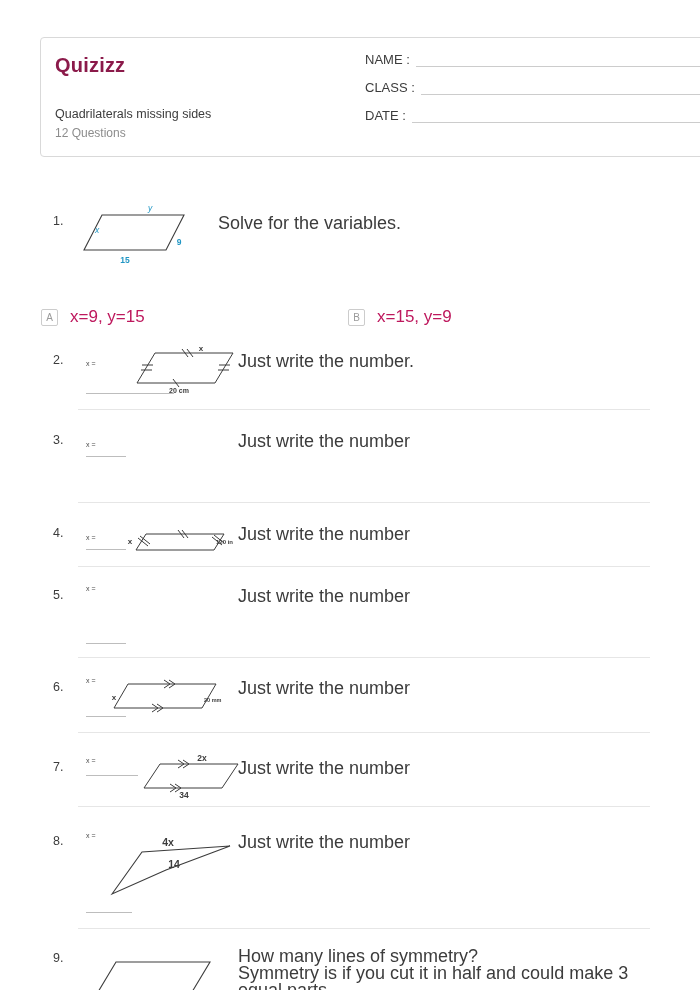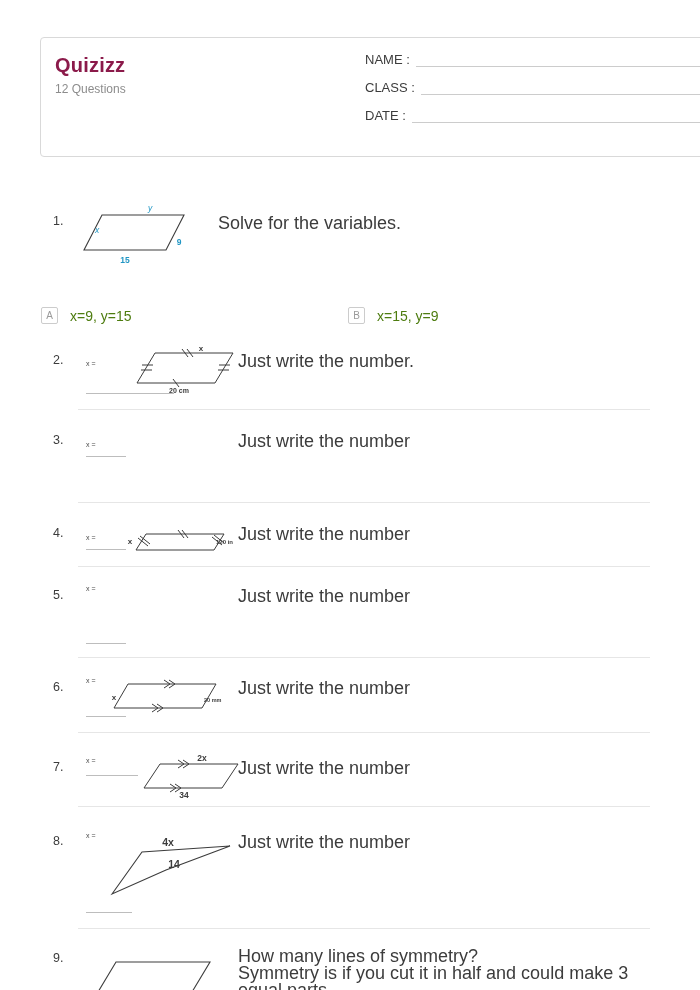--- a/index.html
+++ b/index.html
@@ -102,35 +102,36 @@
     border: 1px solid #cccccc;
     border-radius: 2px;
     color: #9a9a9a;
     font-size: 10px;
     display: flex;
     align-items: center;
     justify-content: center;
   }
   .choice-text {
     margin-left: 12px;
-    font-size: 14px;
-    color: #4d7c0f;
+    font-size: 17px;
+    color: #be185d;
   }
 
   svg { display: block; overflow: visible; }
   .fig { position: absolute; }
 </style>
 </head>
 <body>
 
 <div class="page">
 
   <div class="header-box">
     <div class="header-left">
       <div class="brand">Quizizz</div>
+      <div class="wk-title">Quadrilaterals missing sides</div>
       <div class="wk-count">12 Questions</div>
     </div>
     <div class="header-right">
       <div class="field-row">
         <span class="field-label">NAME :</span>
         <span class="field-line"></span>
       </div>
       <div class="field-row">
         <span class="field-label">CLASS :</span>
         <span class="field-line"></span>

